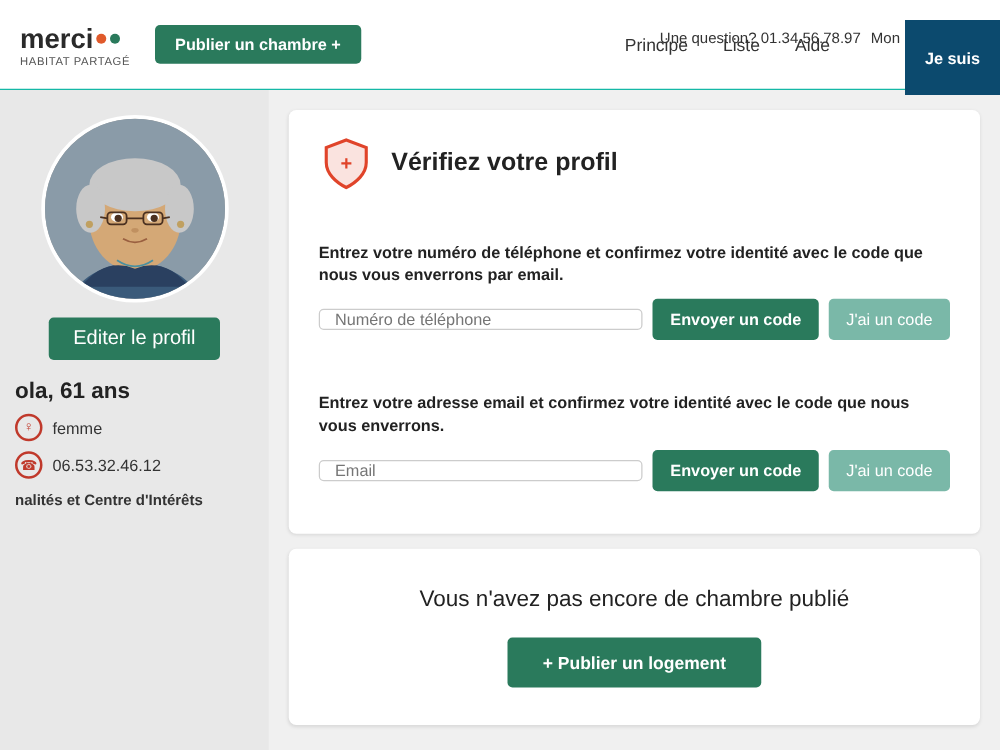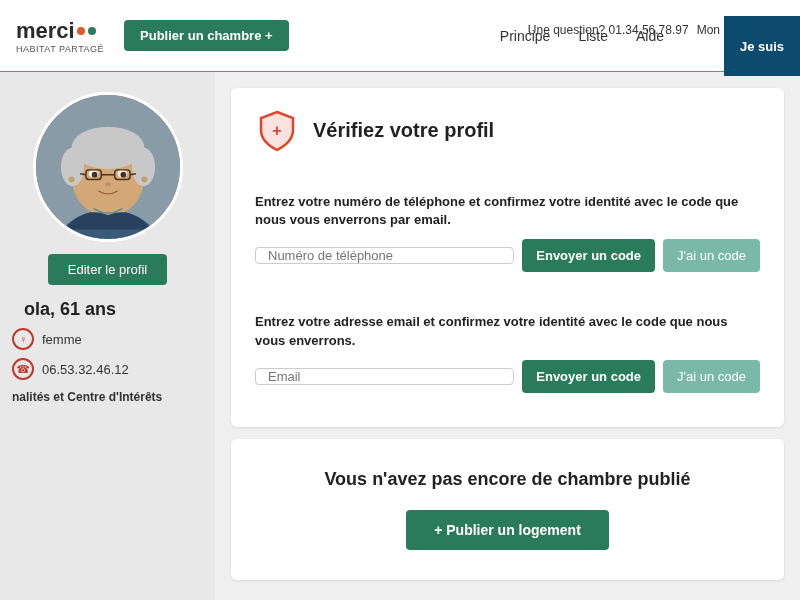--- a/index.html
+++ b/index.html
@@ -122,31 +122,31 @@
       width: 150px;
       height: 150px;
     }
 
     .btn-edit-profile {
       background: #2a7a5c;
       color: #fff;
       border: none;
       border-radius: 4px;
       padding: 8px 20px;
-      font-size: 13px;
+      font-size: 16px;
       cursor: pointer;
       margin-top: 12px;
     }
     .user-name {
       font-size: 18px;
       font-weight: bold;
       color: #222;
       margin-top: 14px;
       align-self: flex-start;
-      padding-left: 24px;
+      padding-left: 12px;
     }
     .user-info-row {
       display: flex;
       align-items: center;
       gap: 8px;
       margin-top: 8px;
       align-self: flex-start;
       padding-left: 12px;
     }
     .user-info-icon {
@@ -259,21 +259,21 @@
     
     .no-room-card {
       background: #fff;
       border-radius: 6px;
       padding: 30px 24px;
       box-shadow: 0 1px 3px rgba(0,0,0,0.1);
       text-align: center;
     }
     .no-room-title {
       font-size: 18px;
-      font-weight: bold;
+      font-weight: normal;
       color: #222;
       margin-bottom: 20px;
     }
     .btn-publish-lodging {
       background: #2a7a5c;
       color: #fff;
       border: none;
       border-radius: 4px;
       padding: 12px 28px;
       font-size: 14px;

